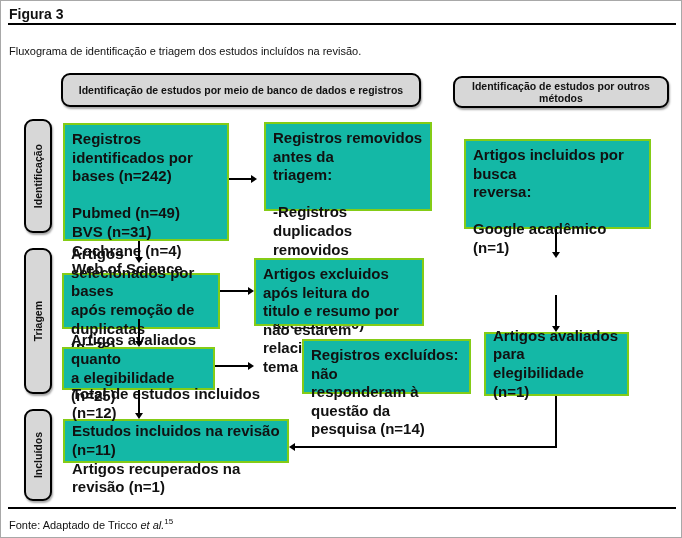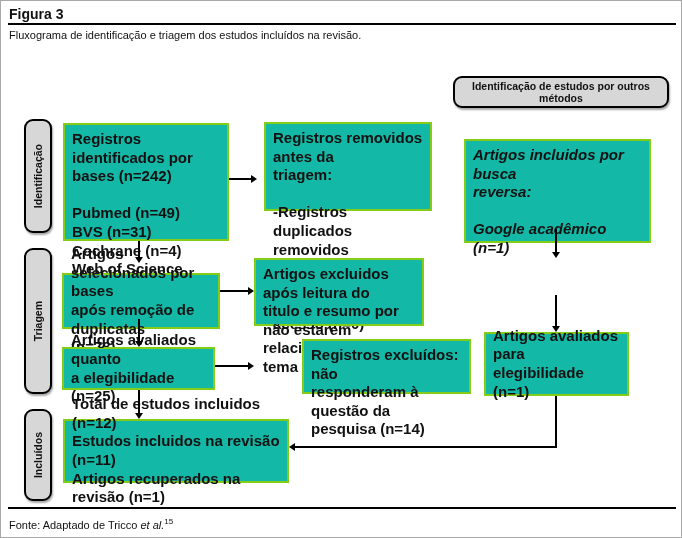--- a/index.html
+++ b/index.html
@@ -5,21 +5,21 @@
   html, body { margin:0; padding:0; background:#fff; }
   body { font-family:"Liberation Sans", sans-serif; color:#111; }
   .canvas {
     position:relative; width:682px; height:538px; background:#fff;
     border:1px solid #a8a8a8; box-sizing:border-box; overflow:hidden;
   }
   .fig-title { position:absolute; left:8px; top:5px; font-size:14px; font-weight:bold; }
   .rule { position:absolute; left:7px; width:668px; height:2px; background:#000; }
   .rule-top { top:22px; }
   .rule-bottom { top:506px; }
-  .caption { position:absolute; left:8px; top:28px; font-size:11px; }
+  .caption { position:absolute; left:8px; top:44px; font-size:11px; }
   .source { position:absolute; left:8px; top:516px; font-size:11px; }
   .source i { font-style:italic; }
   .source sup { font-size:8px; margin-left:0; }
 
   .hdr {
     position:absolute; background:#d7d7d7; border:2px solid #000; border-radius:9px;
     display:flex; align-items:center; justify-content:center; text-align:center;
     font-weight:bold; font-size:10.5px; padding:2px 10px; box-sizing:border-box;
     box-shadow:1px 2px 2px rgba(0,0,0,0.35);
   }
@@ -44,42 +44,43 @@
     font-weight:bold; font-size:15px; line-height:1.24;
     padding:5px 7px; box-sizing:border-box; white-space:pre-line;
   }
   .box.vcenter { display:flex; align-items:center; }
   #box-records-identified { left:62px;  top:122px; width:166px; height:118px; }
   #box-records-removed    { left:263px; top:121px; width:168px; height:89px; }
   #box-articles-selected  { left:61px;  top:272px; width:158px; height:56px; }
   #box-articles-excluded  { left:253px; top:257px; width:170px; height:68px; }
   #box-articles-assessed  { left:61px;  top:346px; width:153px; height:43px; }
   #box-records-excluded   { left:253px; top:338px; width:169px; height:55px;margin-left:48px; }
-  #box-totals             { left:62px;  top:418px; width:226px; height:64px; }
-  #box-reverse-search     { left:463px; top:138px; width:187px; height:104px;font-style:italic; }
+  #box-totals             { left:62px;  top:418px; width:226px; height:44px; }
+  #box-reverse-search     { left:463px; top:138px; width:187px; height:90px; }
   #box-articles-retrieved { left:460px; top:257px; width:190px; height:37px; }
   #box-articles-eligibility { left:483px; top:331px; width:145px; height:64px; }
 
   .line { position:absolute; background:#000; }
   .arr  { position:absolute; width:0; height:0; }
   .arr.right { border-top:4px solid transparent; border-bottom:4px solid transparent; border-left:6px solid #000; }
   .arr.left  { border-top:4px solid transparent; border-bottom:4px solid transparent; border-right:6px solid #000; }
   .arr.down  { border-left:4px solid transparent; border-right:4px solid transparent; border-top:6px solid #000; }
 </style>
 </head>
 <body>
 
 <div class="canvas">
 
   <div class="fig-title">Figura 3</div>
   <div class="rule rule-top"></div>
   <div class="caption">Fluxograma de identificação e triagem dos estudos incluídos na revisão.</div>
   <div class="rule rule-bottom"></div>
   <div class="source"><span>Fonte: Adaptado de Tricco </span><i>et al.</i><sup>15</sup></div>
 
+  <div class="hdr" id="hdr-db">Identificação de estudos por meio de banco de dados e registros</div>
   <div class="hdr" id="hdr-other">Identificação de estudos por outros métodos</div>
 
   <div class="stage" id="stage-identificacao">
       <span class="vtext">Identificação</span>
     </div>
   <div class="stage" id="stage-triagem">
       <span class="vtext">Triagem</span>
     </div>
   <div class="stage" id="stage-incluidos">
       <span class="vtext">Incluídos</span>

